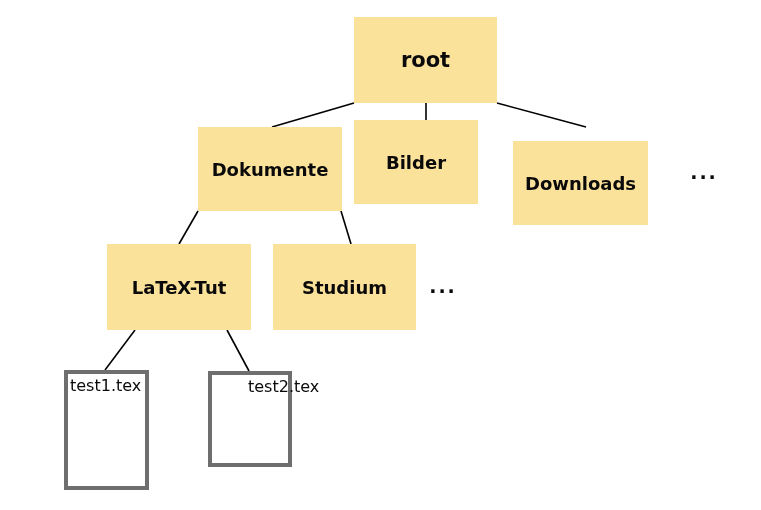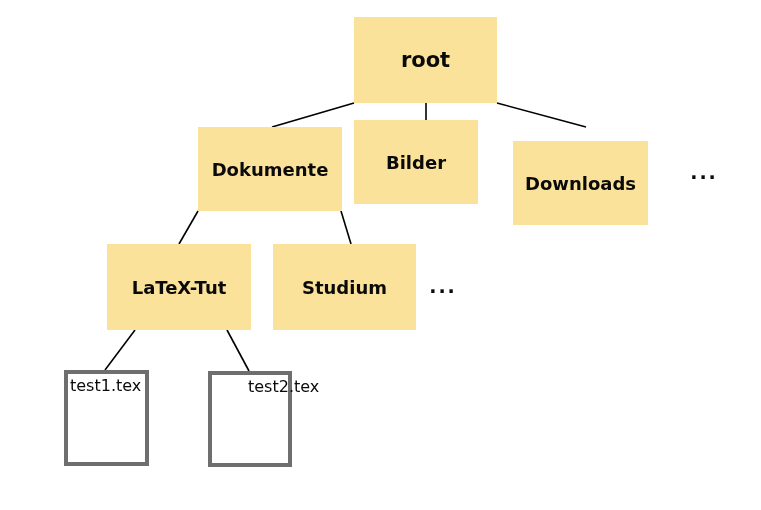--- a/index.html
+++ b/index.html
@@ -45,21 +45,21 @@
     background: #ffffff;
     border: 4px solid #6E6E6E;
     box-sizing: border-box;
     color: #0a0a0a;
     font-weight: normal;
     font-size: 16px;
     text-align: left;
     padding: 1px 0 0 2px;
     line-height: 22px;
   }
-  .file-test1 { left:  64px; top: 370px; width: 85px; height: 96px; }
+  .file-test1 { left:  64px; top: 370px; width: 85px; height: 120px; }
   .file-test2 { left: 208px; top: 371px; width: 84px; height: 96px; padding-left: 36px; }
   .ellipsis {
     position: absolute;
     color: #0a0a0a;
     font-weight: bold;
     font-size: 19px;
     letter-spacing: 2px;
     display: flex;
     align-items: center;
     justify-content: center;

